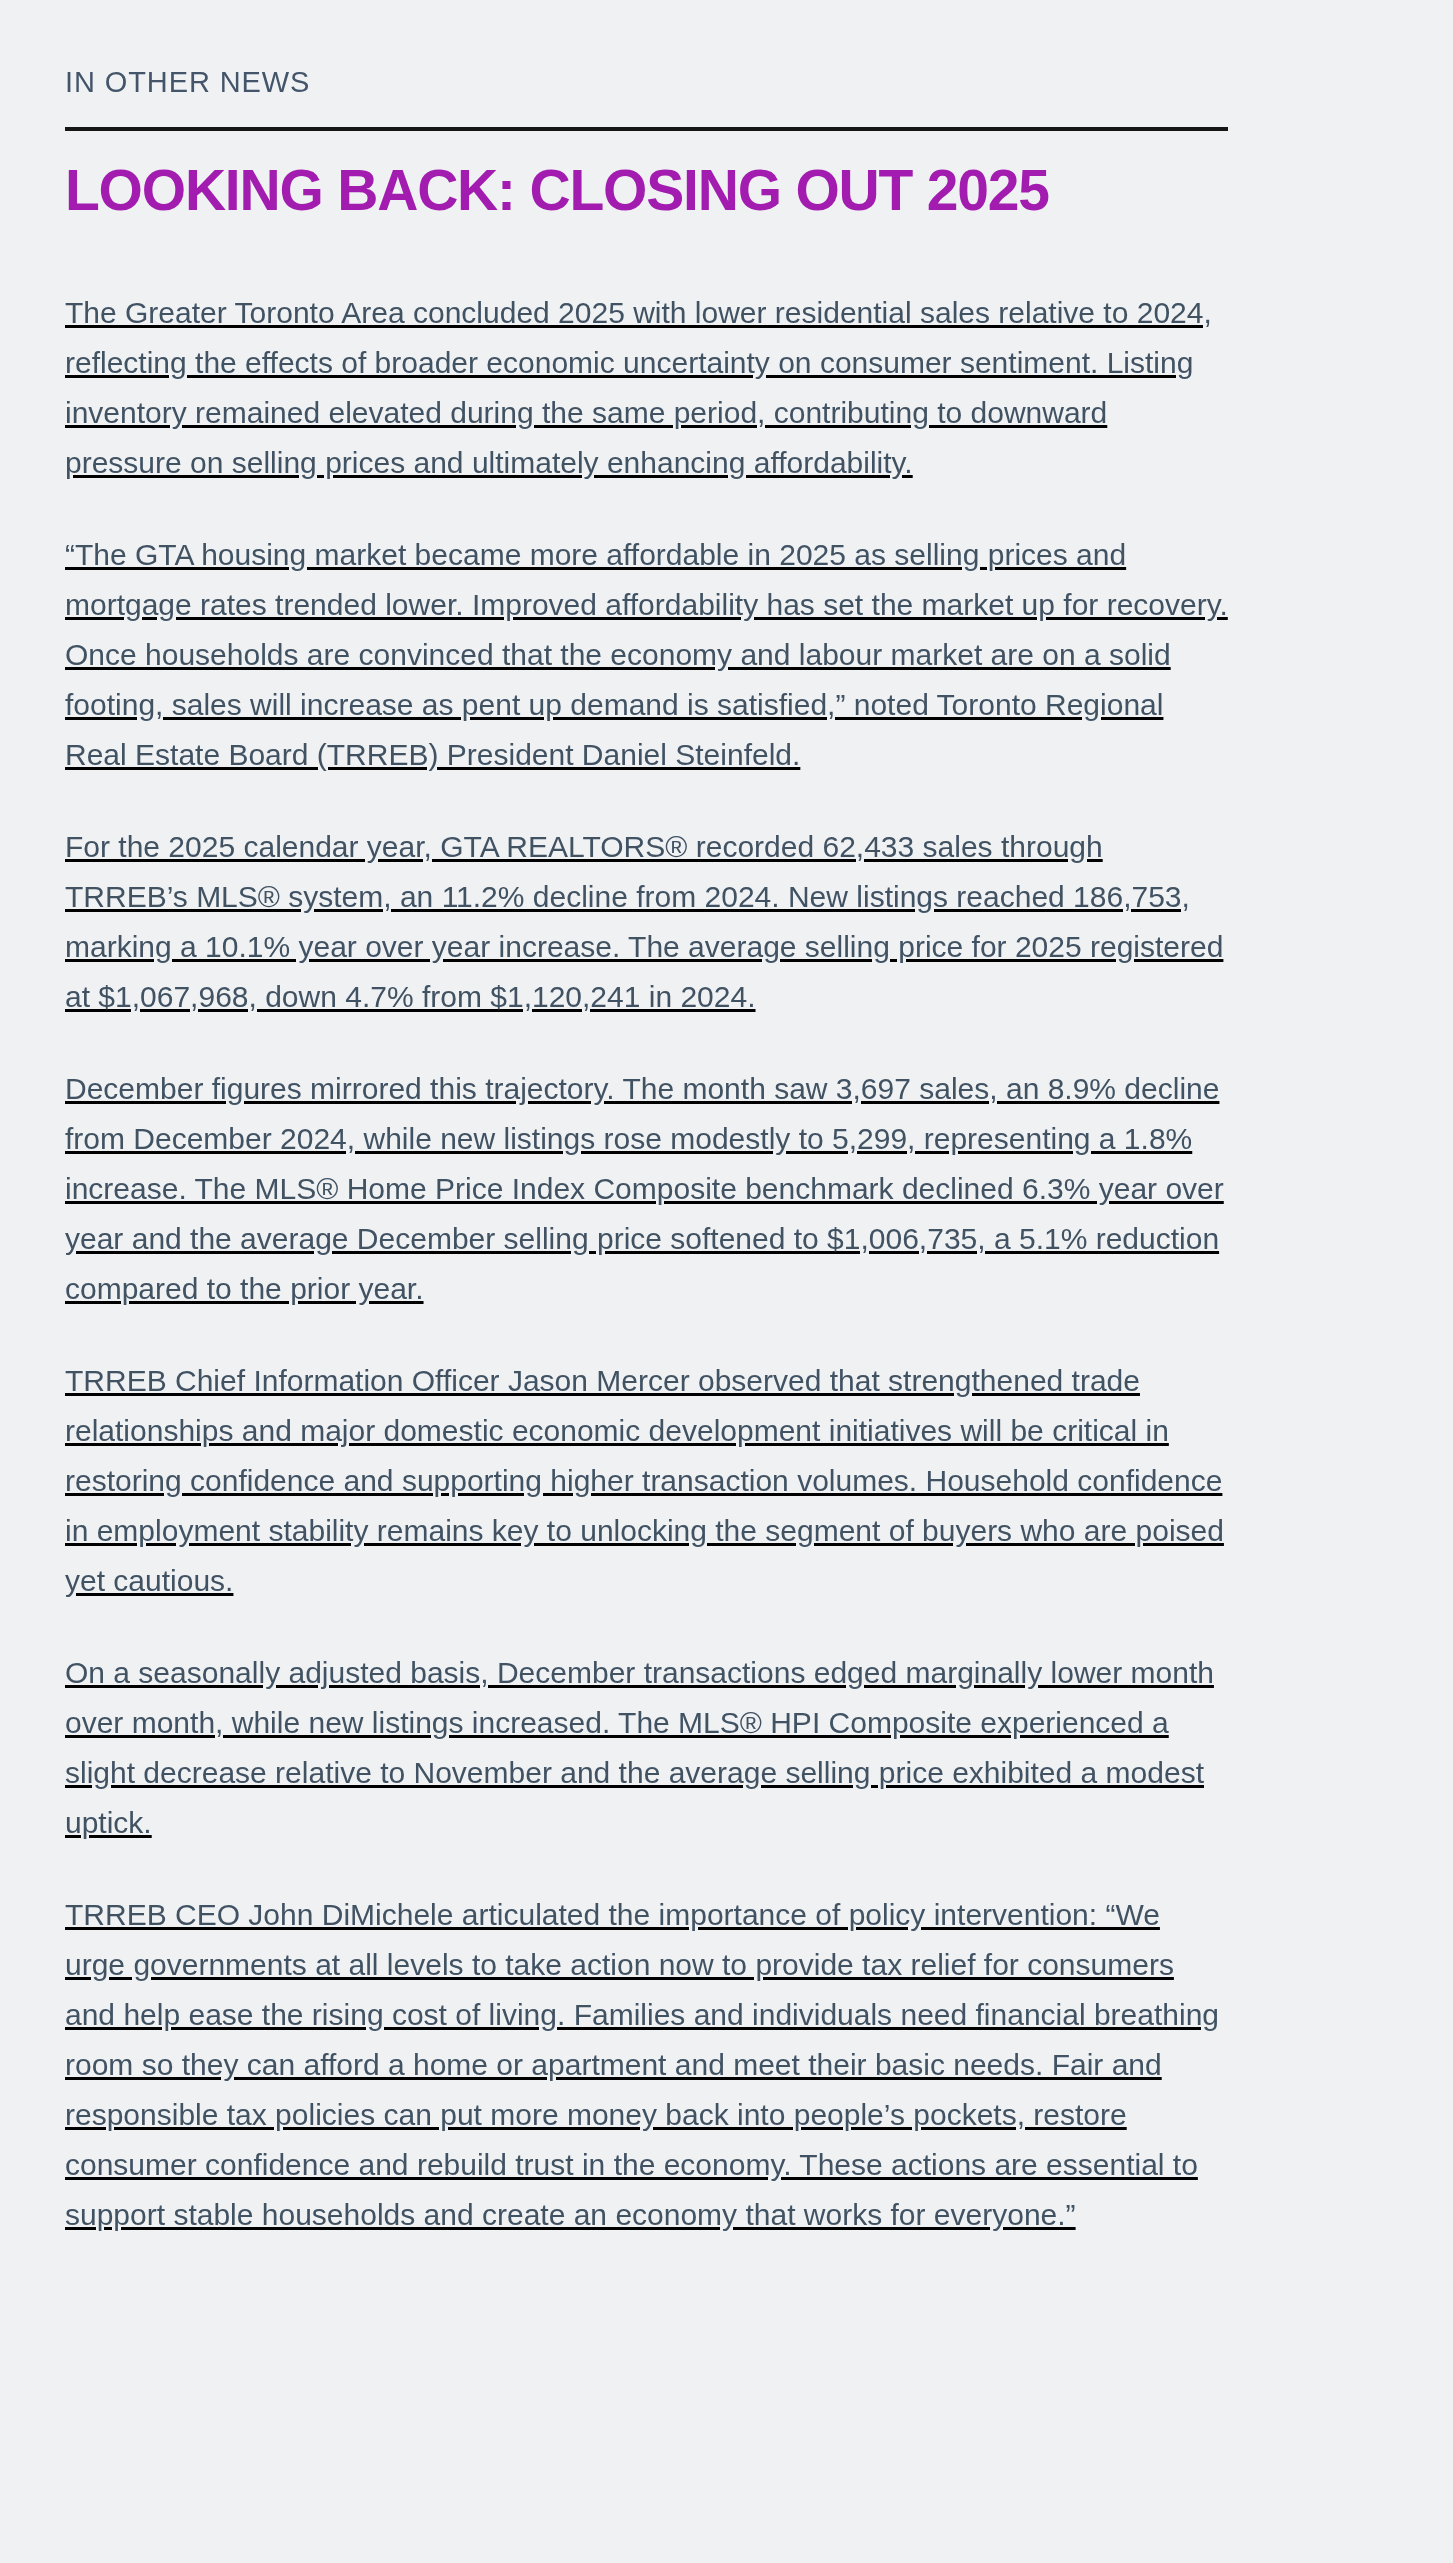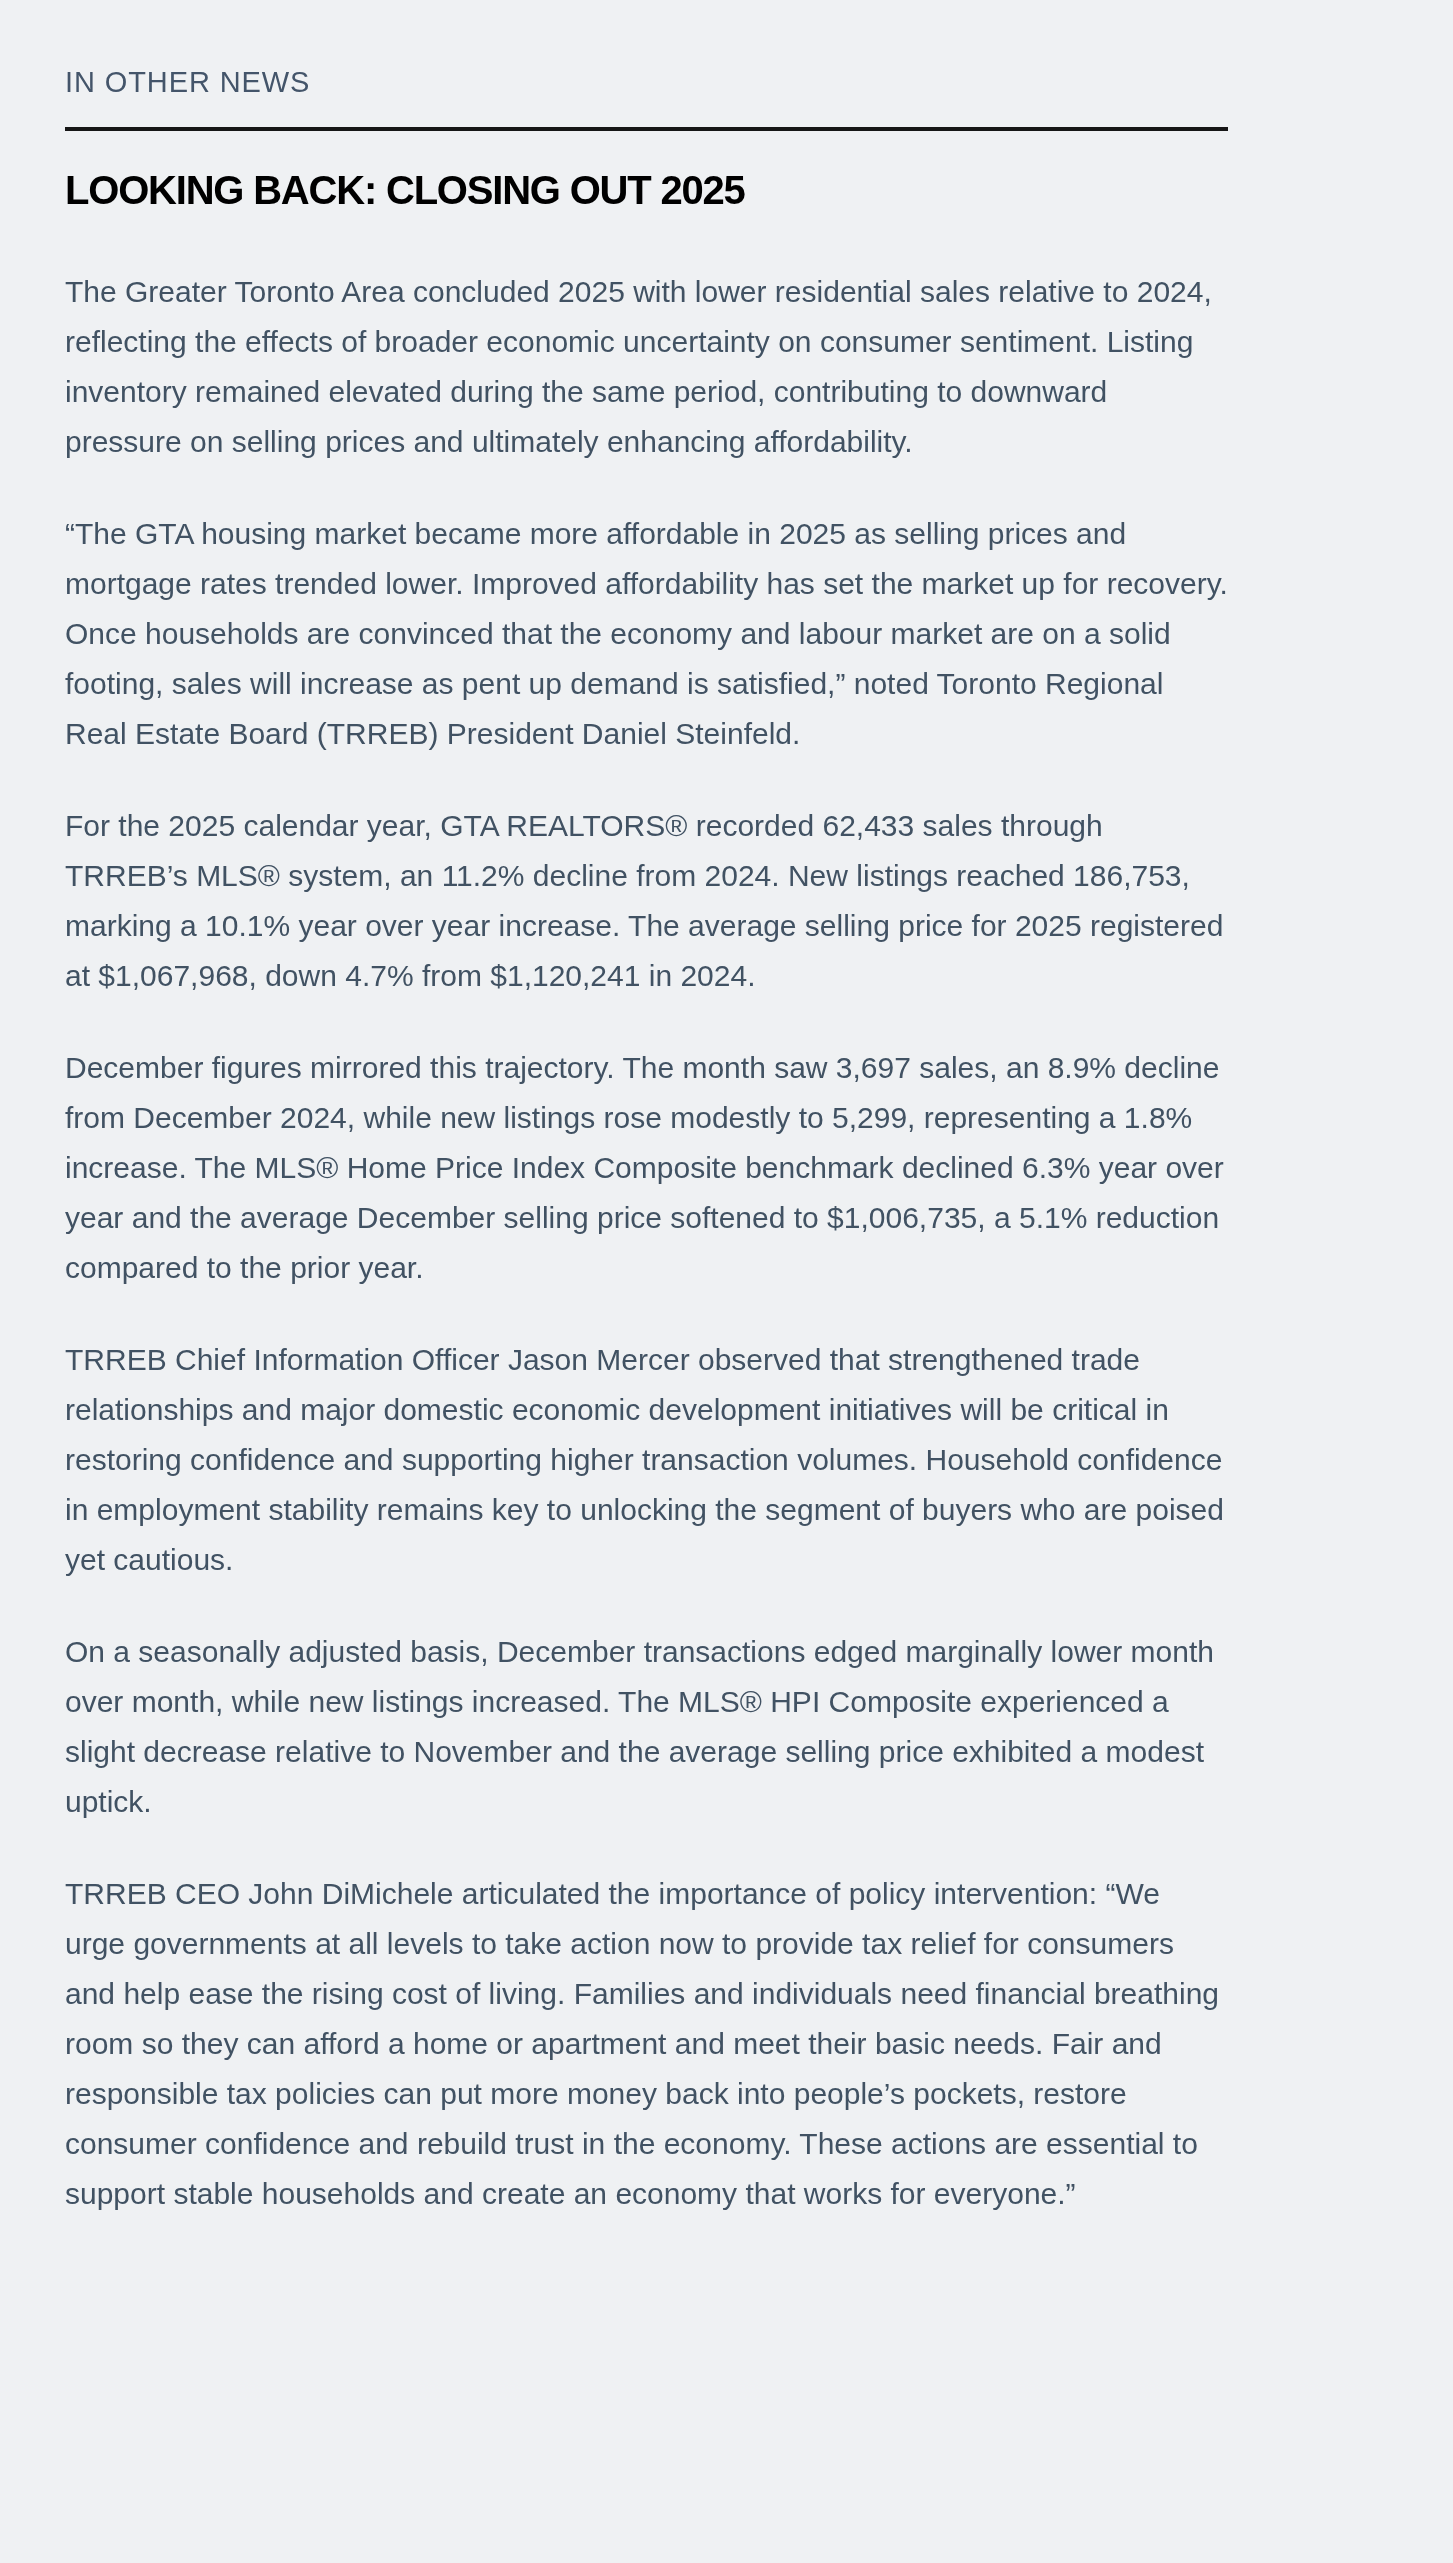--- a/index.html
+++ b/index.html
@@ -26,28 +26,29 @@
     color: #44556a;
   }
   .divider {
     margin-top: 30px;
     width: 1163px;
     height: 3.6px;
     background: #161616;
   }
   .page-title {
     margin-top: 31.5px;
-    font-size: 40px;
+    font-size: 57px;
     line-height: 57px;
     font-weight: 700;
     letter-spacing: -1.2px;
-    color: #000000;
+    color: #a21caf;
   }
   .article {
-    margin-top: 48px;
+    margin-top: 69px;
+    text-decoration: underline;
   }
   .article p {
     margin: 0 0 42px 0;
     font-size: 30px;
     line-height: 50px;
     font-weight: 400;
     color: #415263;
   }
 </style>
 </head>

